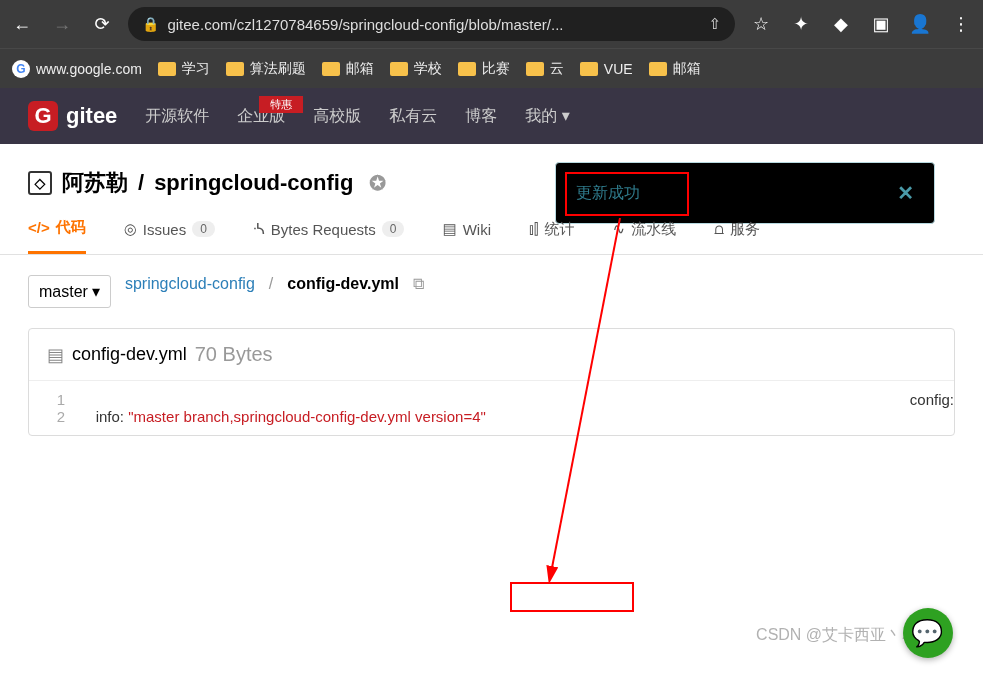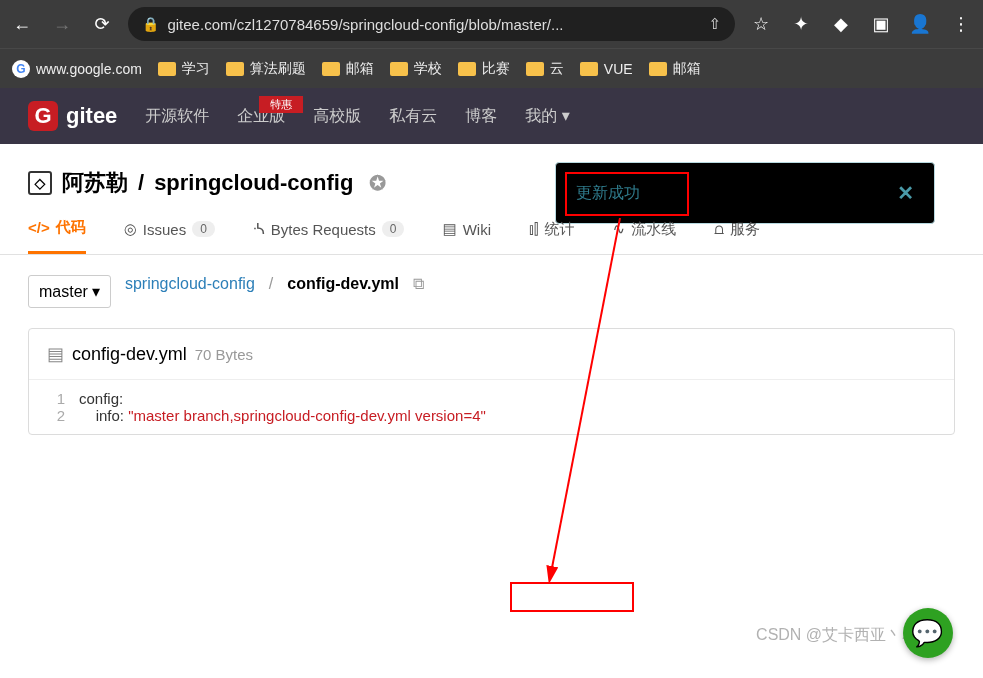--- a/index.html
+++ b/index.html
@@ -50,21 +50,21 @@
 
   .file-box { border: 1px solid #dcdcdc; border-radius: 4px; }
   .file-head { padding: 14px 18px; border-bottom: 1px solid #eee; }
   .file-name-row { font-size: 18px; display: flex; align-items: center; gap: 8px; }
   .file-meta { font-size: 15px; color: #888; margin-top: 10px; }
   .file-meta a { color: #2c7fb8; text-decoration: none; }
   .code-body { padding: 10px 0; font-family: Consolas, monospace; font-size: 15px; }
   .line { display: flex; }
   .ln { width: 50px; text-align: right; padding-right: 14px; color: #aaa; user-select: none; }
   .lc { flex: 1; white-space: pre; }
-  .kw { color: #333; }
+  .kw { color: #333; text-align: right; }
   .str { color: #c71d23; }
 
   
   .ann1 { position: absolute; border: 2px solid #f00; left: 565px; top: 172px; width: 124px; height: 44px; pointer-events: none; }
   .ann2 { position: absolute; border: 2px solid #f00; left: 510px; top: 582px; width: 124px; height: 30px; pointer-events: none; }
   .arrow { position: absolute; left: 530px; top: 218px; width: 120px; height: 370px; pointer-events: none; }
 
   .fab { position: absolute; right: 30px; bottom: 20px; width: 50px; height: 50px; border-radius: 50%; background: #2ea121; color: #fff; display: flex; align-items: center; justify-content: center; font-size: 26px; box-shadow: 0 2px 6px rgba(0,0,0,0.3); }
   .watermark { position: absolute; right: 40px; bottom: 32px; color: rgba(100,100,100,0.5); font-size: 16px; }
 
@@ -177,21 +177,21 @@
       <span class="sep">/</span>
       <span class="cur">config-dev.yml</span>
       <span style="color:#999">⧉</span>
     </div>
 
     <div class="file-box">
       <div class="file-head">
         <div class="file-name-row">
           <span style="color:#888">▤</span>
           <span>config-dev.yml</span>
-          <span style="color:#999;font-size:15px">70 Bytes</span>
+          <span style="color:#999;font-size:20px">70 Bytes</span>
         </div>
       </div>
       <div class="code-body">
         <div class="line">
             <span class="ln">1</span>
             <span class="lc kw">config:</span>
           </div>
         <div class="line">
             <span class="ln">2</span>
             <span class="lc"><span class="kw">    info: </span><span class="str">"master branch,springcloud-config-dev.yml version=4"</span></span>

